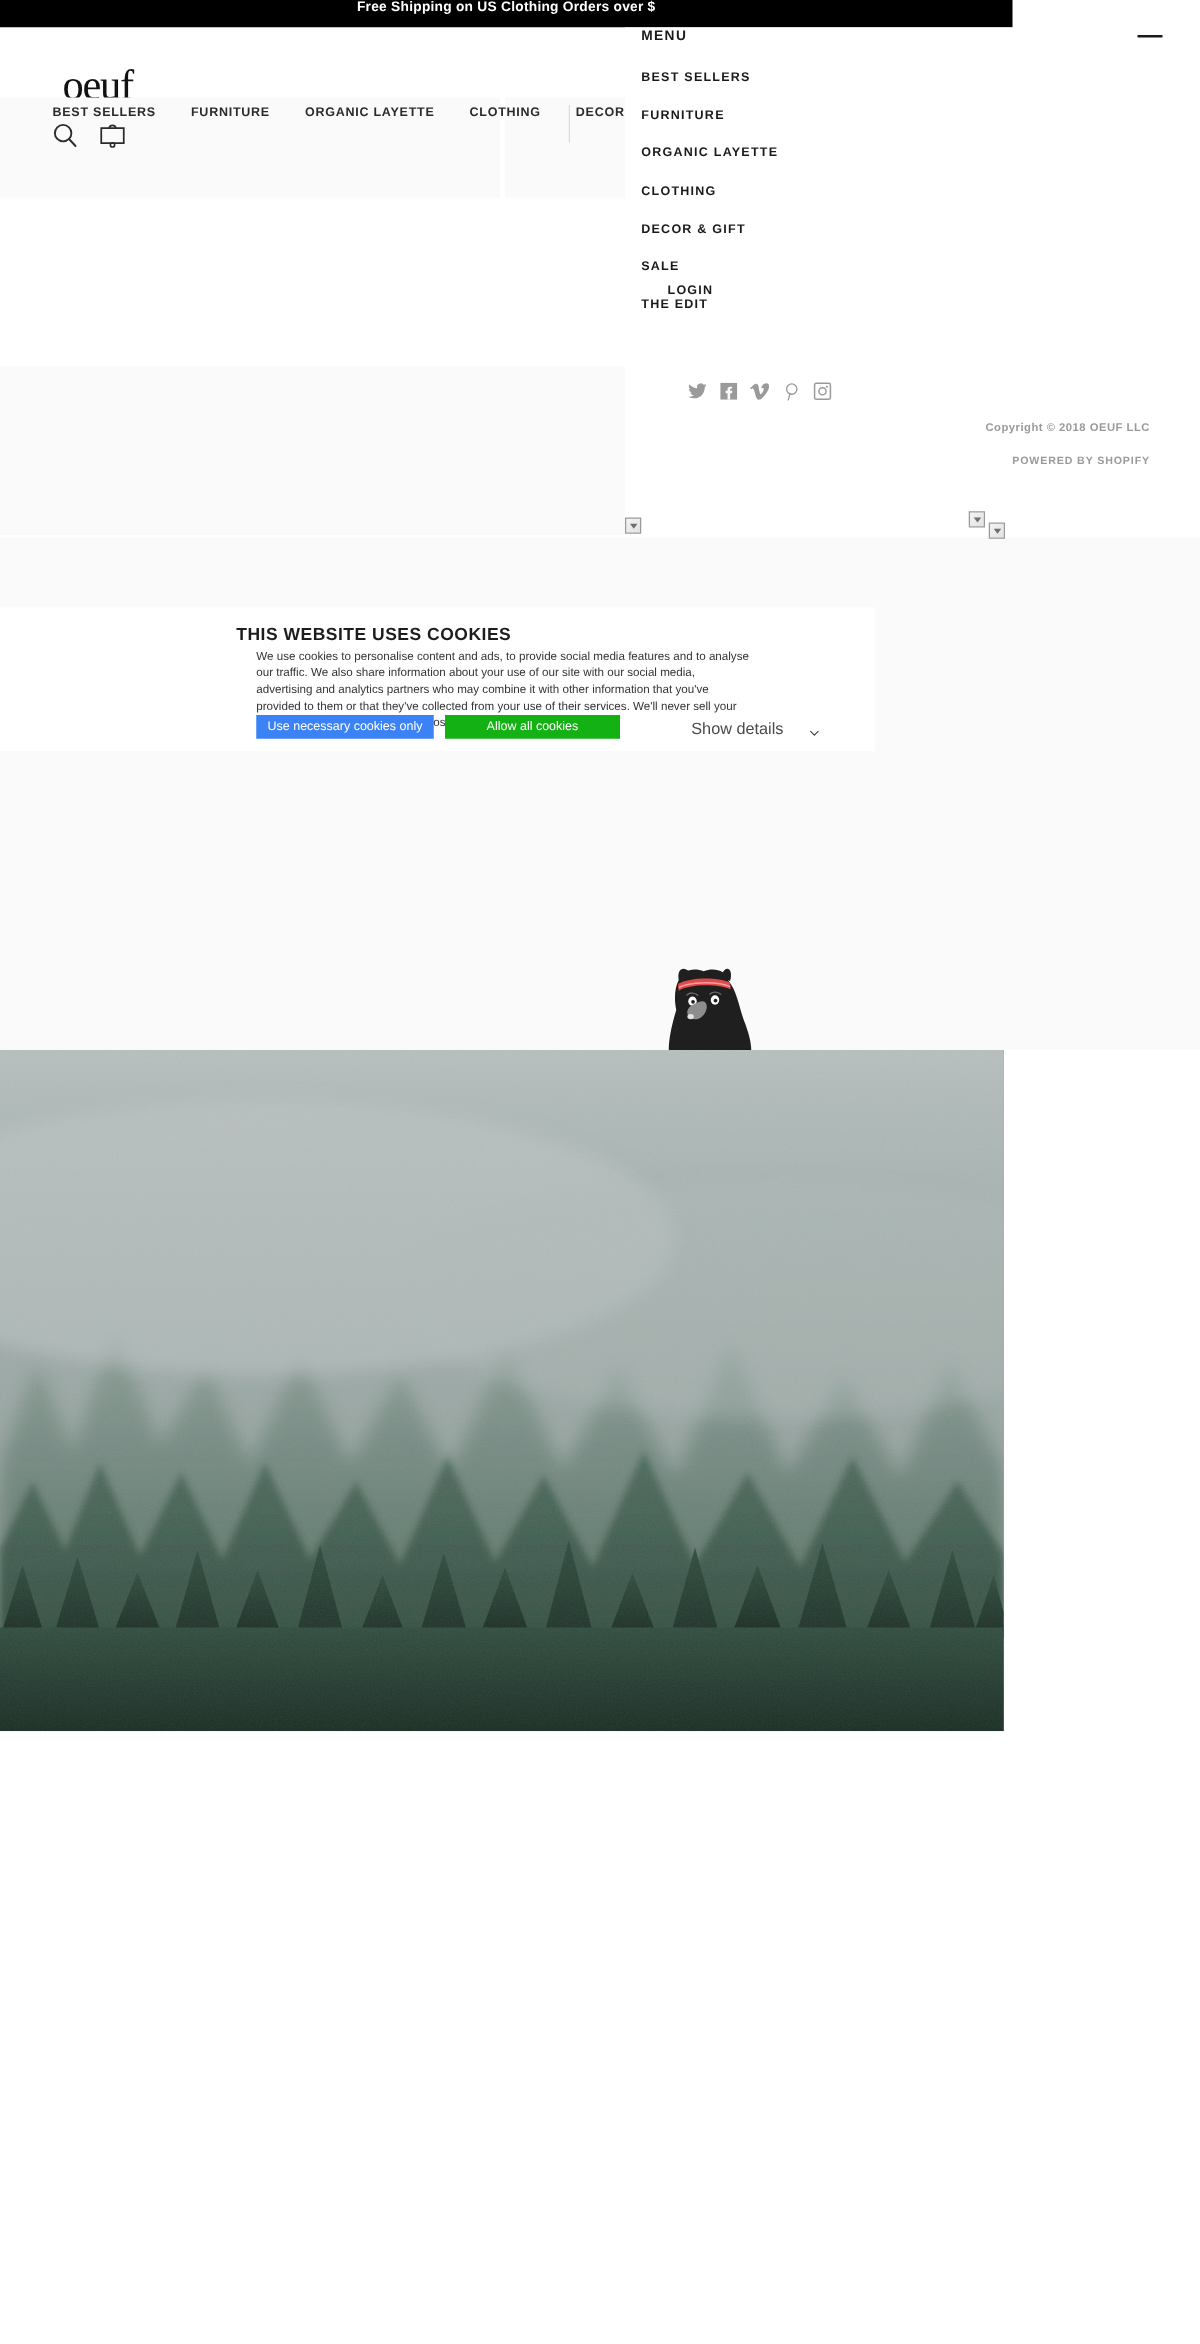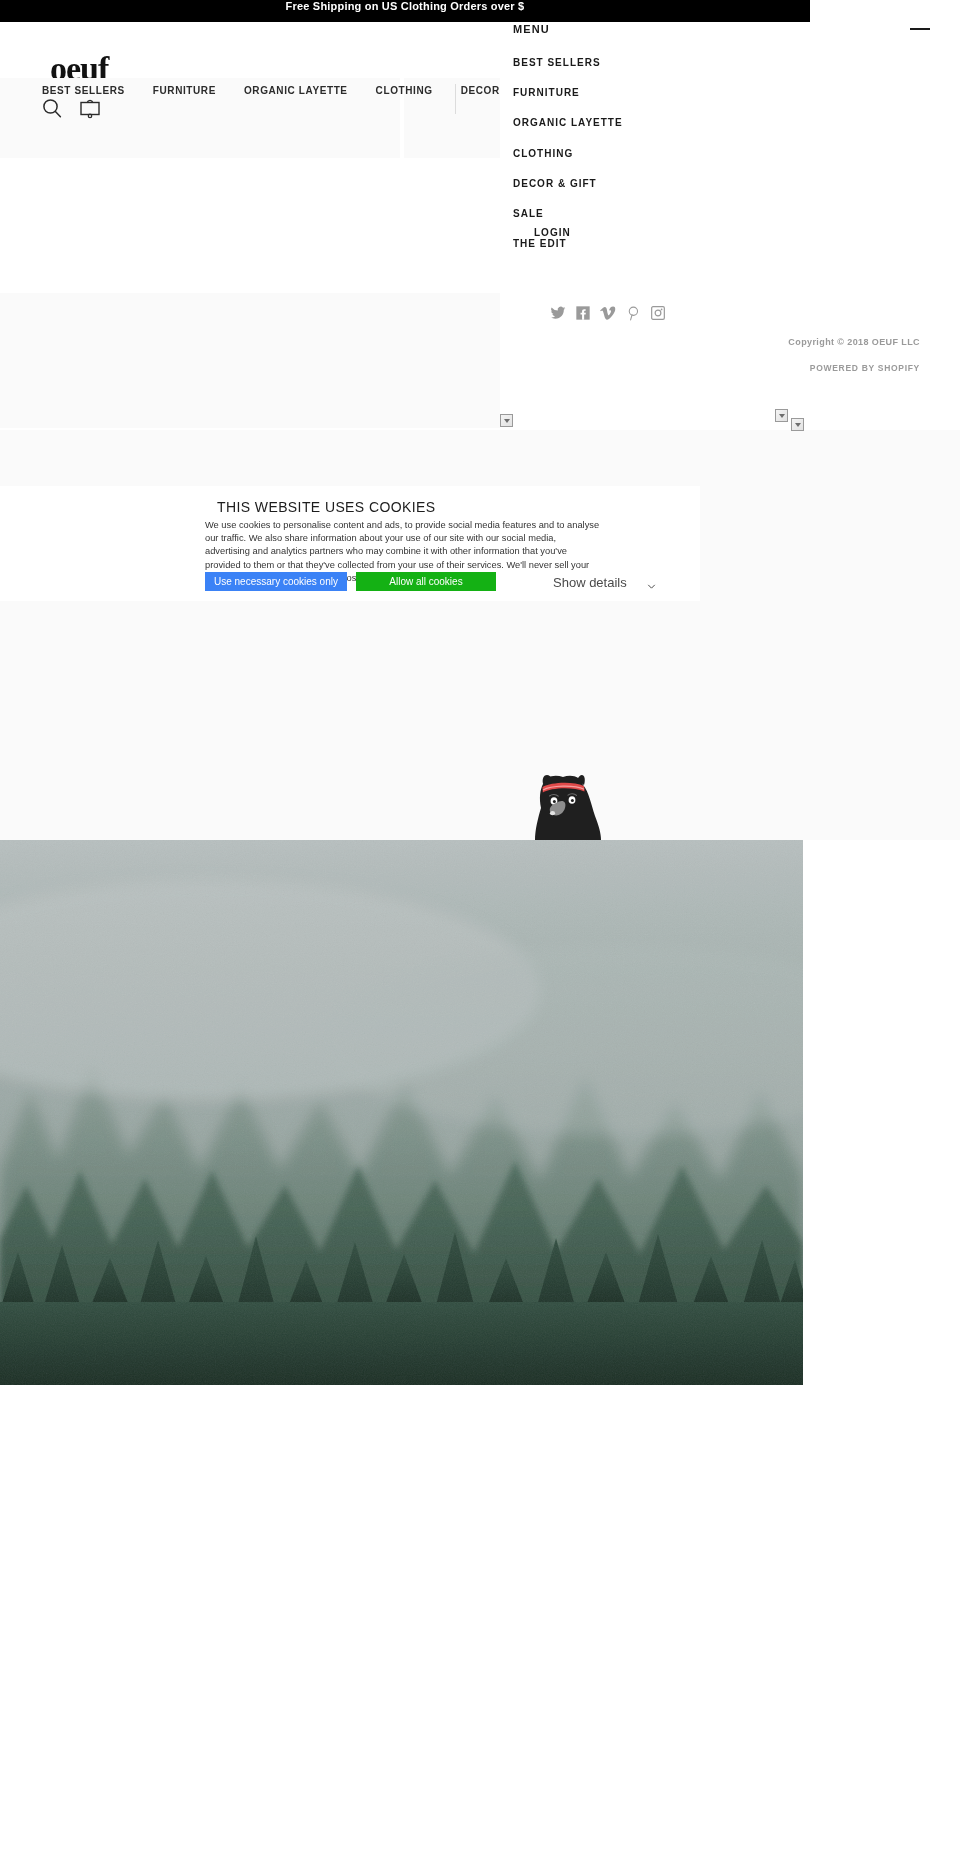--- a/index.html
+++ b/index.html
@@ -21,21 +21,21 @@
   }
 
   
   .site-header{
     position:absolute; left:0; top:22px; width:810px; height:56px;
     background:#fff;
   }
   .brand-logo{
     position:absolute; left:50px; top:30px;
     font-family:"Liberation Serif", serif;
-    font-size:34px; font-weight:bold; color:#121212;
+    font-size:34px; font-weight:normal; color:#121212;
     letter-spacing:-1px; line-height:1;
   }
 
   
   .nav-band{
     position:absolute; left:0; top:78px; width:400px; height:80px;
     background:#fafafa;
   }
   .nav-band-2{
     position:absolute; left:404px; top:78px; width:400px; height:80px;
@@ -139,22 +139,22 @@
   .corner-b{ left:775px; top:409px; }
   .corner-c{ left:791px; top:418px; }
 
   
   .cookie-dialog{
     position:absolute; left:0px; top:486px; width:700px; height:115px;
     background:#ffffff;
     z-index:50;
   }
   .cookie-title{
-    position:absolute; left:217px; top:13px;
-    font-size:14px; color:#1d1d1d; letter-spacing:.4px;
+    position:absolute; left:189px; top:13px;
+    font-size:14px; color:#1d1d1d; letter-spacing:.4px;font-weight:bold;
   }
   .cookie-body{
     position:absolute; left:205px; top:33px; width:395px;
     font-size:9.3px; line-height:1.42; color:#343434;
   }
   .cookie-actions{
     position:absolute; left:205px; top:86px;
     display:flex; align-items:center; gap:9px;
   }
   .btn-necessary{

